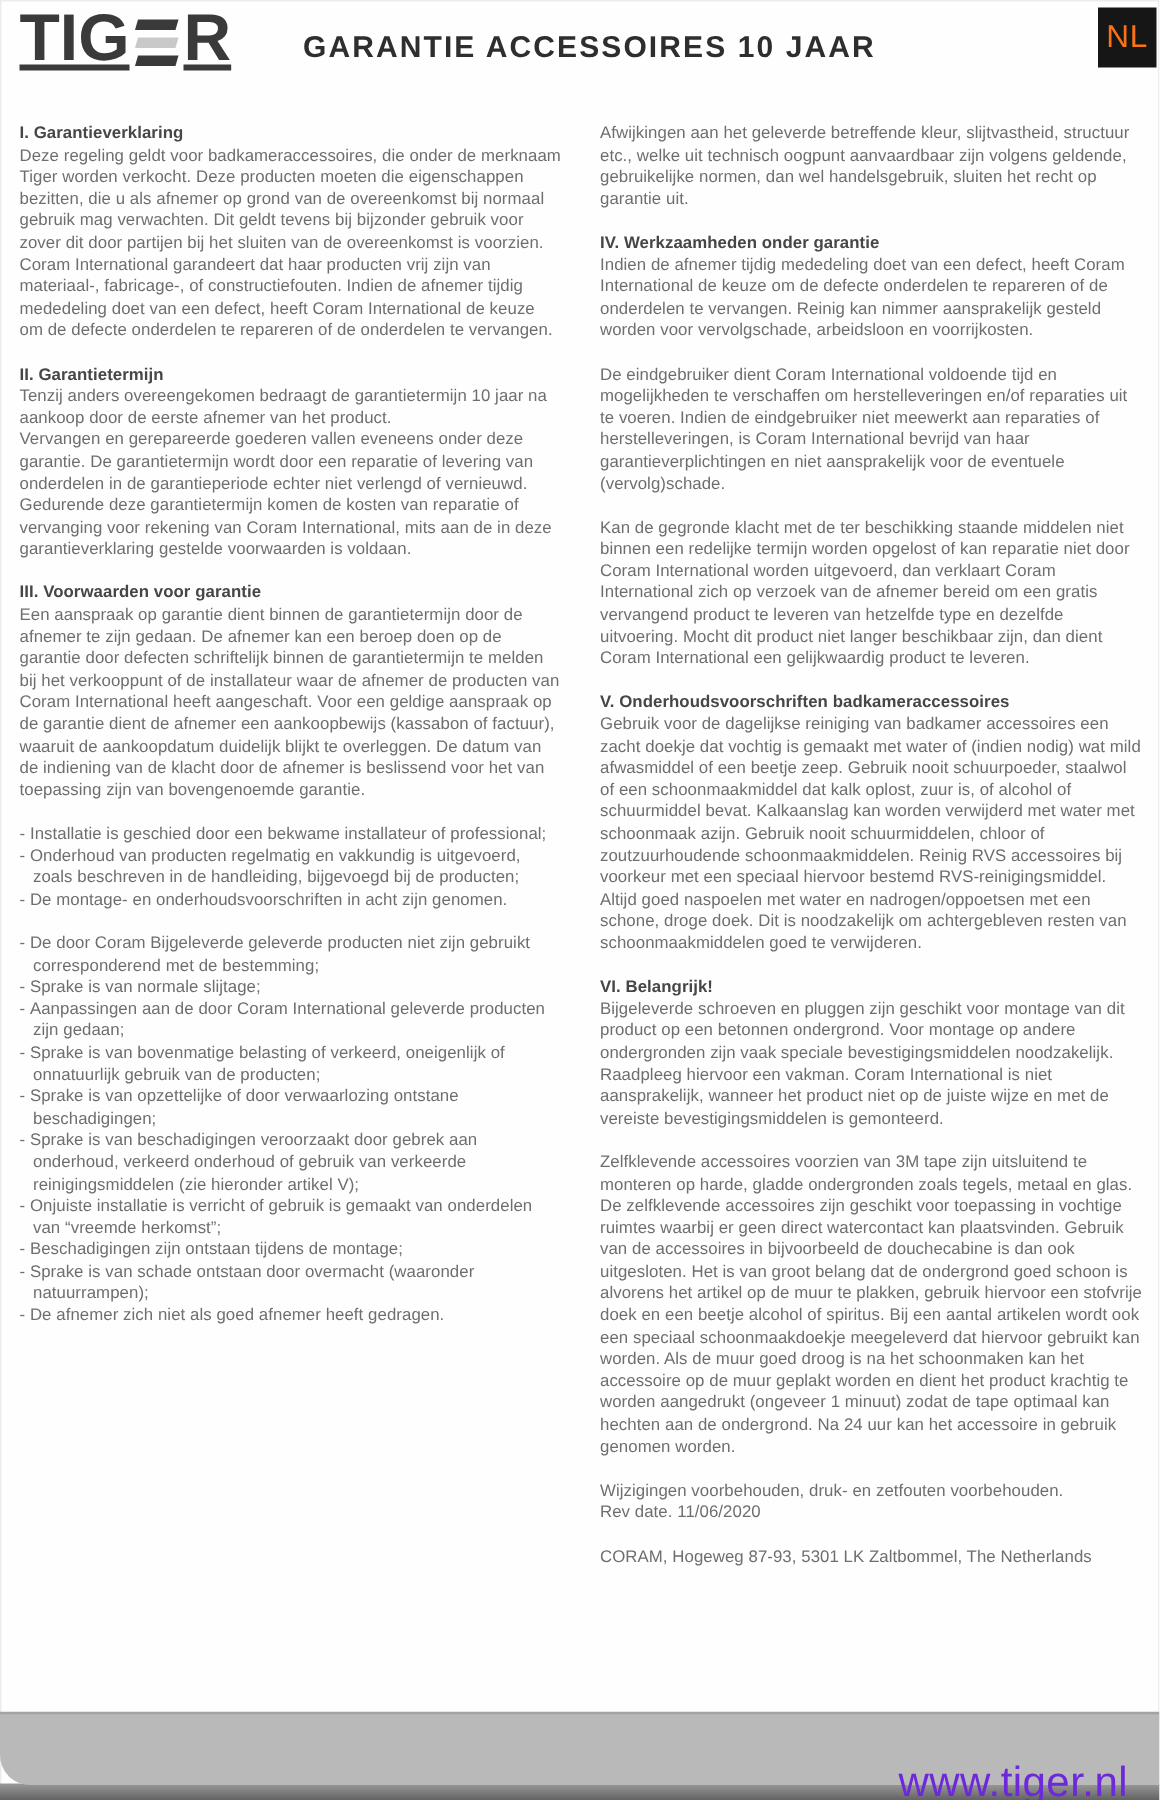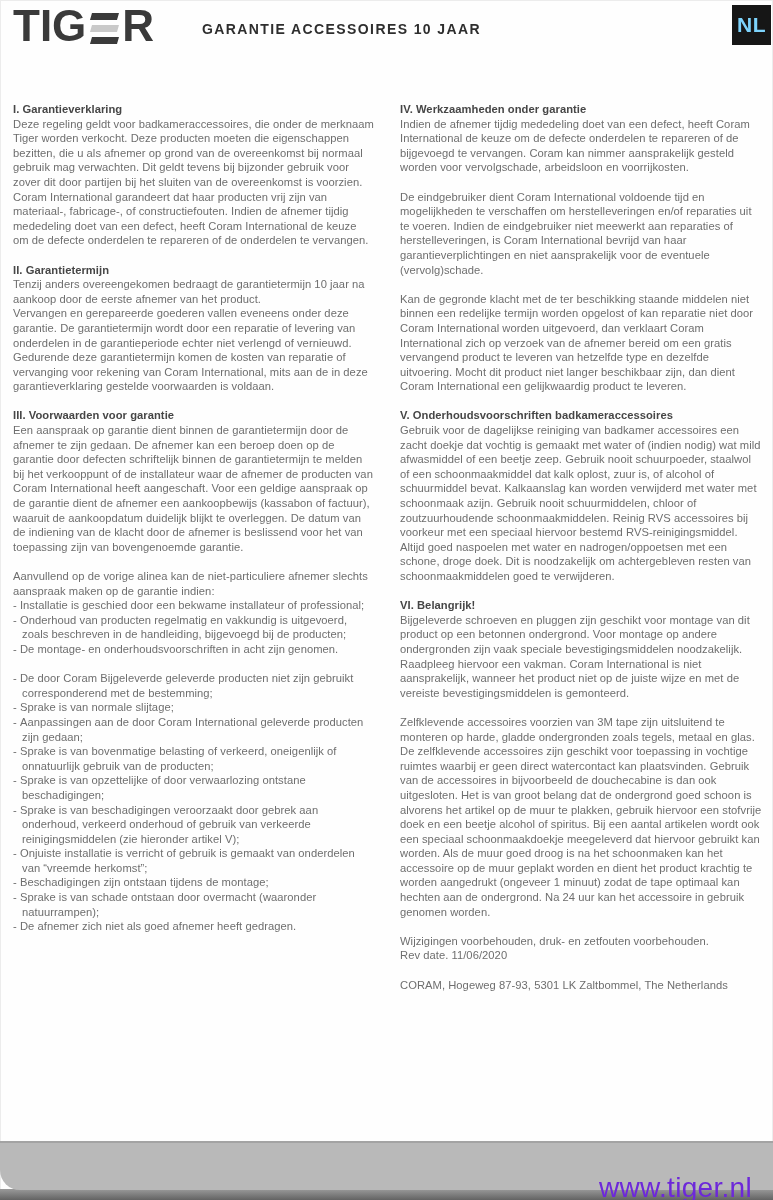--- a/index.html
+++ b/index.html
@@ -4,31 +4,31 @@
 <style>
   html,body{margin:0;padding:0;}
   body{
     width:773px;height:1200px;position:relative;overflow:hidden;
     background:#ffffff;
     font-family:"Liberation Sans",sans-serif;
   }
   .page{position:absolute;inset:0;background:#fefefe;box-shadow:inset 0 0 0 1px #ececec;}
 
   
-  .logo{position:absolute;left:13px;top:4px;display:flex;align-items:flex-start;color:#3a3a3a;}
+  .logo{position:absolute;left:13px;top:4px;display:flex;align-items:flex-start;color:#3a3a3a;text-decoration:underline;}
   .logo-part{font-size:44px;line-height:44px;font-weight:800;letter-spacing:0px;}
   .logo-e{display:inline-flex;flex-direction:column;justify-content:flex-start;gap:5px;margin:9px 4px 0 5px;}
   .logo-e .bar{display:block;width:27px;height:7px;background:#3a3a3a;transform:skewX(-16deg);}
   .logo-e .bar.light{background:#c9c9c9;}
-  .title{position:absolute;left:202px;top:21px;font-size:14px;font-weight:700;letter-spacing:1.4px;color:#2e2e2e;white-space:nowrap;}
-  .badge{position:absolute;right:2px;top:5px;width:39px;height:40px;background:#161616;color:#7dd3fc;
-    display:flex;align-items:center;justify-content:center;font-size:21px;font-weight:700;letter-spacing:.5px;}
+  .title{position:absolute;left:202px;top:21px;font-size:20px;font-weight:700;letter-spacing:1.4px;color:#2e2e2e;white-space:nowrap;}
+  .badge{position:absolute;right:2px;top:5px;width:39px;height:40px;background:#161616;color:#f97316;
+    display:flex;align-items:center;justify-content:center;font-size:21px;font-weight:400;letter-spacing:.5px;}
 
   
-  .cols{position:absolute;left:13px;top:82px;width:749px;display:flex;gap:25px;margin-top:20px;}
+  .cols{position:absolute;left:13px;top:82px;width:749px;display:flex;gap:25px;}
   .col{width:362px;font-size:11.2px;line-height:14.6px;color:#6e6e6e;letter-spacing:.05px;}
   .h{font-weight:700;color:#464646;}
   .block{margin:0 0 14.6px 0;}
   .block:last-child{margin-bottom:0;}
   .li{padding-left:9px;text-indent:-9px;}
   .li::before{content:"-\00a0";}
 
   
   .bottom-strip{position:absolute;left:0;top:1189px;width:773px;height:11px;
     background:linear-gradient(#9a9a9a,#636363);}
@@ -69,21 +69,20 @@
         <div>Vervangen en gerepareerde goederen vallen eveneens onder deze garantie. De garantietermijn wordt door een reparatie of levering van onderdelen in de garantieperiode echter niet verlengd of vernieuwd.</div>
         <div>Gedurende deze garantietermijn komen de kosten van reparatie of vervanging voor rekening van Coram International, mits aan de in deze garantieverklaring gestelde voorwaarden is voldaan.</div>
       </div>
 
       <div class="block">
         <div class="h">III. Voorwaarden voor garantie</div>
         <div>Een aanspraak op garantie dient binnen de garantietermijn door de afnemer te zijn gedaan. De afnemer kan een beroep doen op de garantie door defecten schriftelijk binnen de garantietermijn te melden bij het verkooppunt of de installateur waar de afnemer de producten van Coram International heeft aangeschaft. Voor een geldige aanspraak op de garantie dient de afnemer een aankoopbewijs (kassabon of factuur), waaruit de aankoopdatum duidelijk blijkt te overleggen. De datum van de indiening van de klacht door de afnemer is beslissend voor het van toepassing zijn van bovengenoemde garantie.</div>
       </div>
 
       <div class="block">
-        <div>Aanvullend op de vorige alinea kan de niet-particuliere afnemer slechts aanspraak maken op de garantie indien:</div>
         <div>
             <div class="li">Installatie is geschied door een bekwame installateur of professional;</div>
             <div class="li">Onderhoud van producten regelmatig en vakkundig is uitgevoerd, zoals beschreven in de handleiding, bijgevoegd bij de producten;</div>
             <div class="li">De montage- en onderhoudsvoorschriften in acht zijn genomen.</div>
           </div>
       </div>
 
       <div class="block">
         <div>
             <div class="li">De door Coram Bijgeleverde geleverde producten niet zijn gebruikt corresponderend met de bestemming;</div>
@@ -94,24 +93,27 @@
             <div class="li">Sprake is van beschadigingen veroorzaakt door gebrek aan onderhoud, verkeerd onderhoud of gebruik van verkeerde reinigingsmiddelen (zie hieronder artikel V);</div>
             <div class="li">Onjuiste installatie is verricht of gebruik is gemaakt van onderdelen van “vreemde herkomst”;</div>
             <div class="li">Beschadigingen zijn ontstaan tijdens de montage;</div>
             <div class="li">Sprake is van schade ontstaan door overmacht (waaronder natuurrampen);</div>
             <div class="li">De afnemer zich niet als goed afnemer heeft gedragen.</div>
           </div>
       </div>
     </div>
 
     <div class="col">
+      <div class="block">
+        <div>Afwijkingen aan het geleverde betreffende kleur, slijtvastheid, structuur etc., welke uit technisch oogpunt aanvaardbaar zijn volgens geldende, gebruikelijke normen, dan wel handelsgebruik, sluiten het recht op garantie uit.</div>
+      </div>
 
       <div class="block">
         <div class="h">IV. Werkzaamheden onder garantie</div>
-        <div>Indien de afnemer tijdig mededeling doet van een defect, heeft Coram International de keuze om de defecte onderdelen te repareren of de bijgevoegd te vervangen. Coram kan nimmer aansprakelijk gesteld worden voor vervolgschade, arbeidsloon en voorrijkosten.</div>
+        <div>Indien de afnemer tijdig mededeling doet van een defect, heeft Coram International de keuze om de defecte onderdelen te repareren of de onderdelen te vervangen. Reinig kan nimmer aansprakelijk gesteld worden voor vervolgschade, arbeidsloon en voorrijkosten.</div>
       </div>
       <div class="block">
         <div>De eindgebruiker dient Coram International voldoende tijd en mogelijkheden te verschaffen om herstelleveringen en/of reparaties uit te voeren. Indien de eindgebruiker niet meewerkt aan reparaties of herstelleveringen, is Coram International bevrijd van haar garantieverplichtingen en niet aansprakelijk voor de eventuele (vervolg)schade.</div>
       </div>
       <div class="block">
         <div>Kan de gegronde klacht met de ter beschikking staande middelen niet binnen een redelijke termijn worden opgelost of kan reparatie niet door Coram International worden uitgevoerd, dan verklaart Coram International zich op verzoek van de afnemer bereid om een gratis vervangend product te leveren van hetzelfde type en dezelfde uitvoering. Mocht dit product niet langer beschikbaar zijn, dan dient Coram International een gelijkwaardig product te leveren.</div>
       </div>
 
       <div class="block">
         <div class="h">V. Onderhoudsvoorschriften badkameraccessoires</div>

